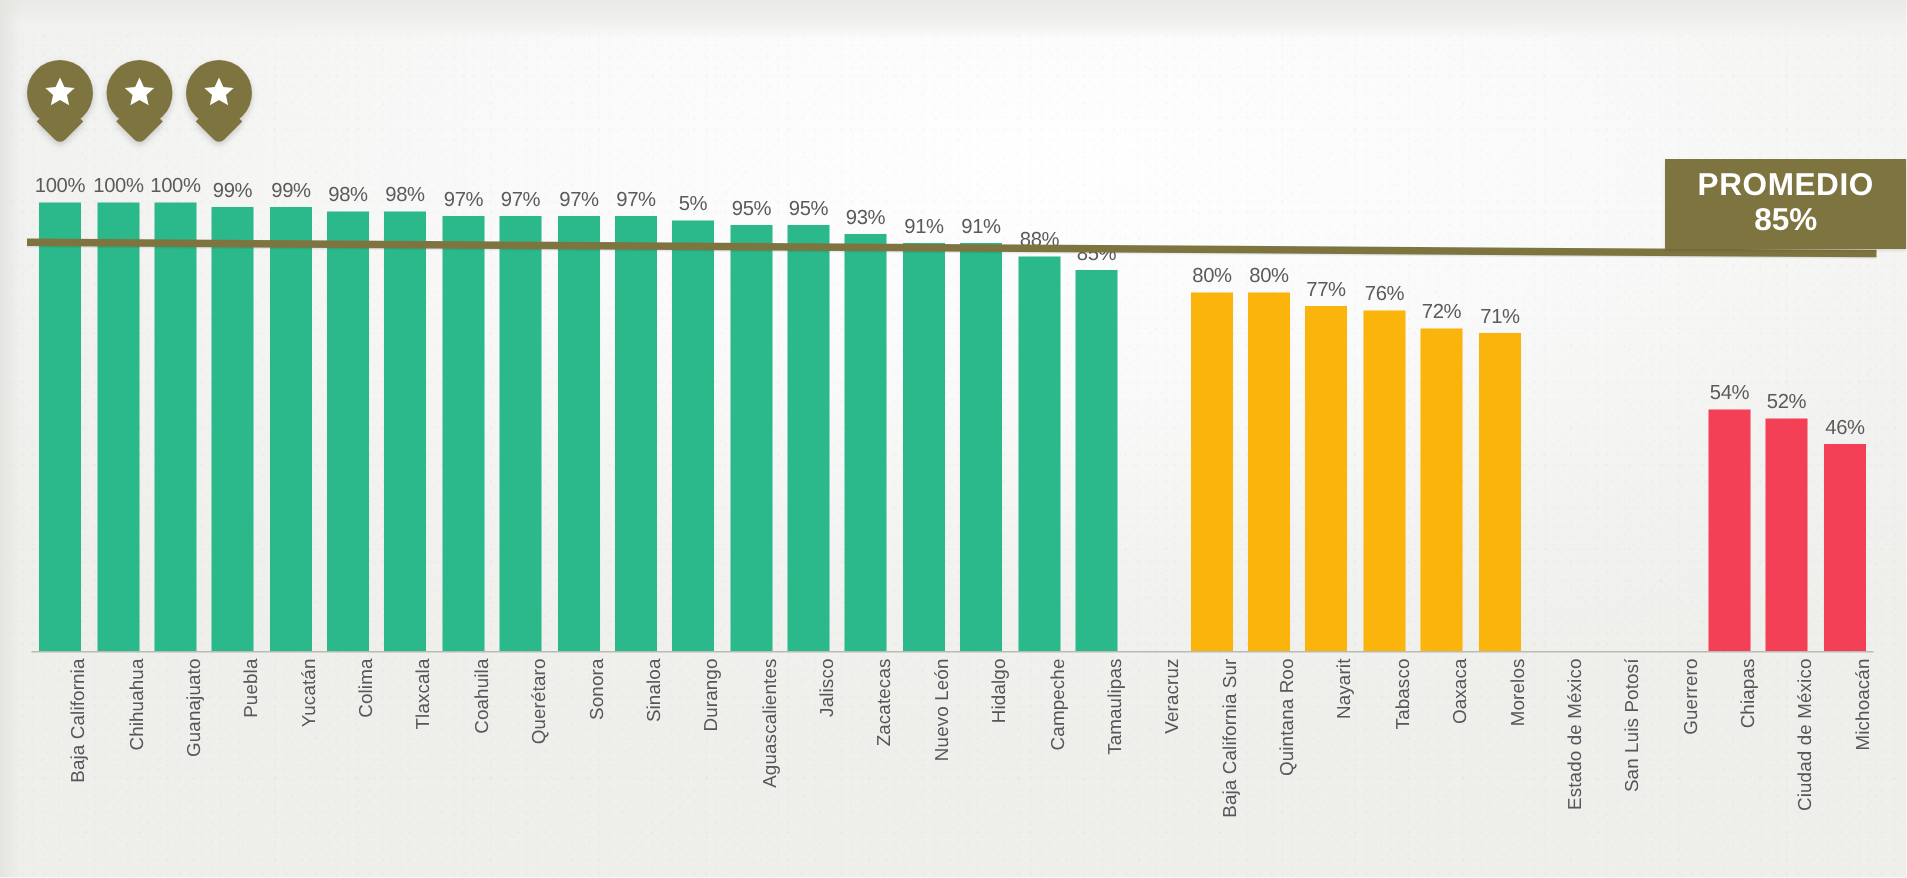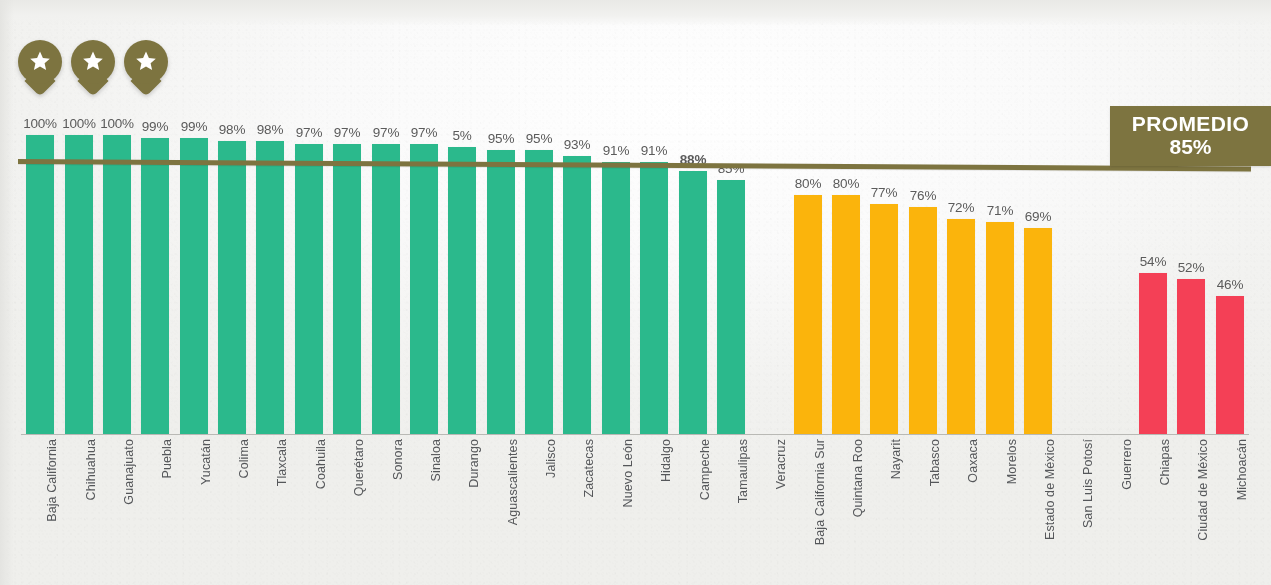--- a/index.html
+++ b/index.html
@@ -298,21 +298,21 @@
         <div class="bar-col" style="left: 581px;">
           <div class="bar" style="height: 272px; background: rgb(43, 185, 140);"></div>
           <div class="bar-label" style="bottom: 277px;">91%</div>
         </div>
         <div class="bar-col" style="left: 619px;">
           <div class="bar" style="height: 272px; background: rgb(43, 185, 140);"></div>
           <div class="bar-label" style="bottom: 277px;">91%</div>
         </div>
         <div class="bar-col" style="left: 658px;">
           <div class="bar" style="height: 263px; background: rgb(43, 185, 140);"></div>
-          <div class="bar-label" style="bottom: 268px; font-weight: bold;">88%</div>
+          <div class="bar-label" style="bottom: 268px;">88%</div>
         </div>
         <div class="bar-col" style="left: 696px;">
           <div class="bar" style="height: 254px; background: rgb(43, 185, 140);"></div>
           <div class="bar-label" style="bottom: 259px;">85%</div>
         </div>
         <div class="bar-col" style="left: 773px;">
           <div class="bar" style="height: 239px; background: rgb(251, 180, 12);"></div>
           <div class="bar-label" style="bottom: 244px;">80%</div>
         </div>
         <div class="bar-col" style="left: 811px;">
@@ -327,24 +327,20 @@
           <div class="bar" style="height: 227px; background: rgb(251, 180, 12);"></div>
           <div class="bar-label" style="bottom: 232px;">76%</div>
         </div>
         <div class="bar-col" style="left: 926px;">
           <div class="bar" style="height: 215px; background: rgb(251, 180, 12);"></div>
           <div class="bar-label" style="bottom: 220px;">72%</div>
         </div>
         <div class="bar-col" style="left: 965px;">
           <div class="bar" style="height: 212px; background: rgb(251, 180, 12);"></div>
           <div class="bar-label" style="bottom: 217px;">71%</div>
-        </div>
-        <div class="bar-col" style="left: 1003px;">
-          <div class="bar" style="height: 206px; background: rgb(251, 180, 12);"></div>
-          <div class="bar-label" style="bottom: 211px;">69%</div>
         </div>
         <div class="bar-col" style="left: 1118px;">
           <div class="bar" style="height: 161px; background: rgb(244, 64, 86);"></div>
           <div class="bar-label" style="bottom: 166px;">54%</div>
         </div>
         <div class="bar-col" style="left: 1156px;">
           <div class="bar" style="height: 155px; background: rgb(244, 64, 86);"></div>
           <div class="bar-label" style="bottom: 160px;">52%</div>
         </div>
         <div class="bar-col" style="left: 1195px;">

